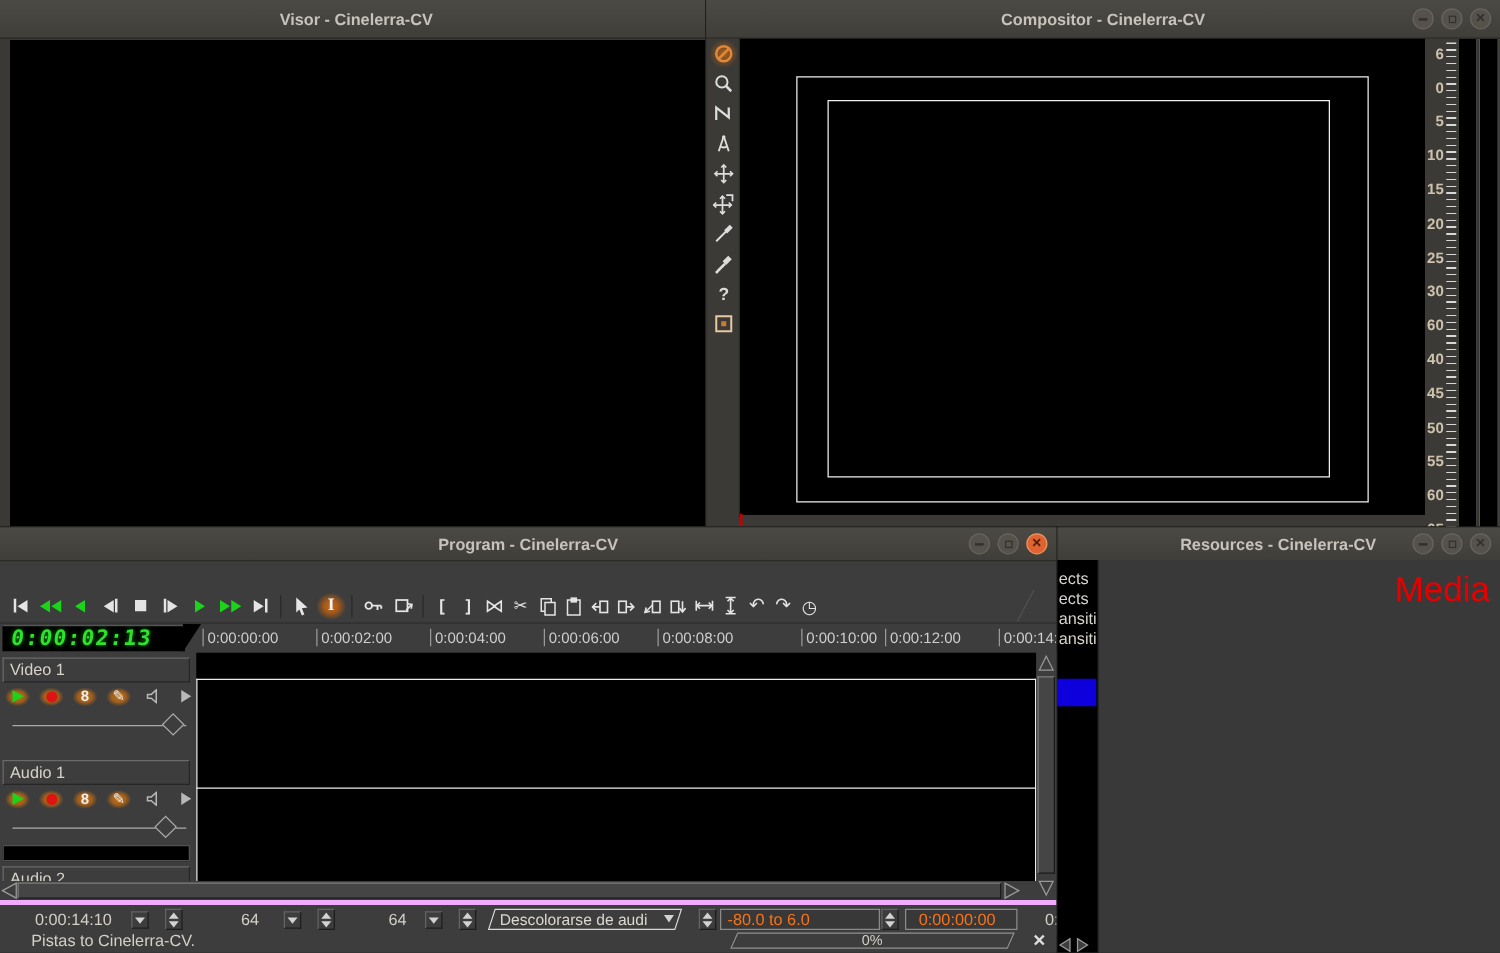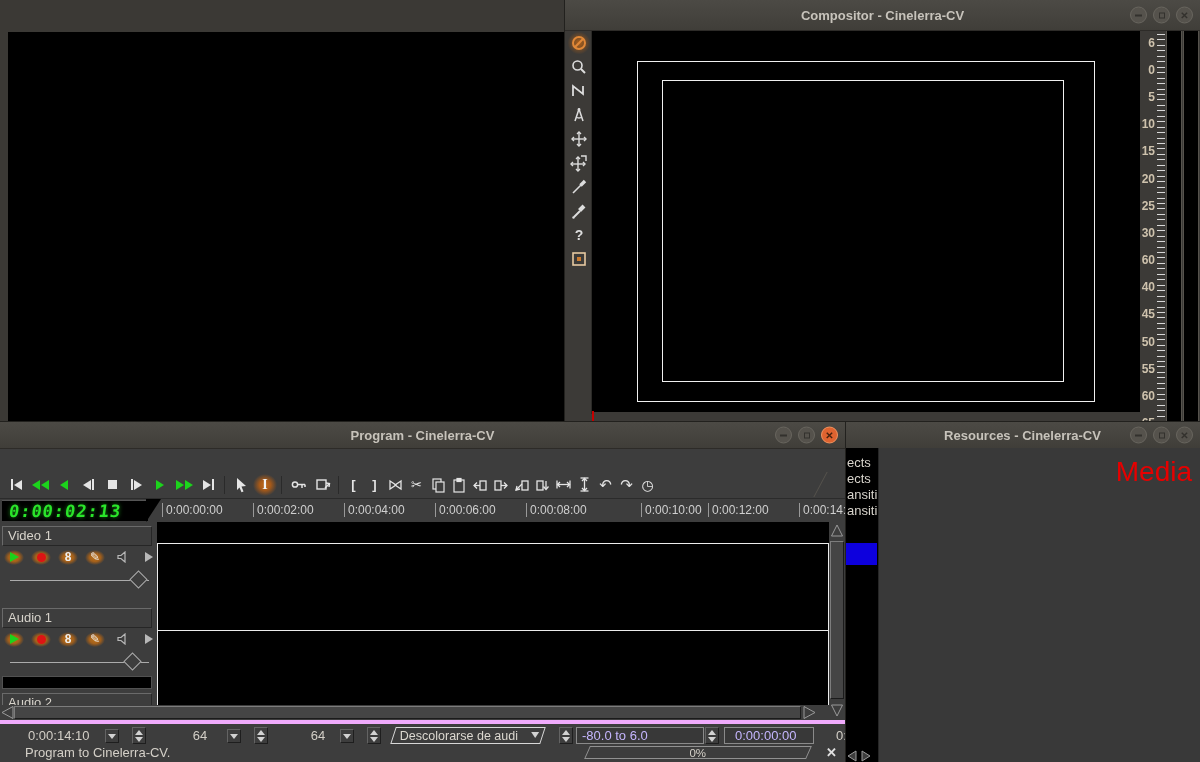--- a/index.html
+++ b/index.html
@@ -84,41 +84,44 @@
   .zb-text{position:absolute;top:4px;white-space:nowrap;}
   .tumbler{position:absolute;width:14px;height:14px;background:#3d3d3d;border-top:1px solid #636363;border-left:1px solid #636363;
     border-bottom:1px solid #1e1e1e;border-right:1px solid #1e1e1e;box-sizing:border-box;
     display:flex;align-items:center;justify-content:center;}
   .tumbler i{width:0;height:0;border-left:4px solid transparent;border-right:4px solid transparent;border-top:5px solid #d2d2d2;}
   .spinner{position:absolute;width:14px;height:17px;display:flex;flex-direction:column;align-items:center;justify-content:center;gap:2px;
     background:#3d3d3d;border-top:1px solid #636363;border-left:1px solid #636363;border-bottom:1px solid #1e1e1e;border-right:1px solid #1e1e1e;box-sizing:border-box;}
   .spinner .up{width:0;height:0;border-left:4px solid transparent;border-right:4px solid transparent;border-bottom:5px solid #d2d2d2;}
   .spinner .dn{width:0;height:0;border-left:4px solid transparent;border-right:4px solid transparent;border-top:5px solid #d2d2d2;}
   .zbox{position:absolute;top:3px;height:17px;background:#383838;border:1px solid #8a8a8a;box-sizing:border-box;
-    font-size:13px;color:#c4b5fd;line-height:15px;padding-left:5px;white-space:nowrap;overflow:hidden;}
+    font-size:13px;color:#f97316;line-height:15px;padding-left:5px;white-space:nowrap;overflow:hidden;}
   .zdrop{position:absolute;left:393px;top:3px;width:150px;height:17px;border:1px solid #d8d8d8;background:#3d3d3d;
     transform:skewX(-18deg);box-sizing:border-box;}
   .zdrop .lbl{position:absolute;left:6px;top:1px;transform:skewX(18deg);font-size:12.5px;color:#dcd8d0;white-space:nowrap;max-width:128px;overflow:hidden;}
   .zdrop .dv{position:absolute;right:3px;top:4px;transform:skewX(18deg);width:0;height:0;
     border-left:4px solid transparent;border-right:4px solid transparent;border-top:6px solid #d2d2d2;}
   .statusbar{position:absolute;left:0;right:0;top:322px;height:18px;background:#3d3d3d;font-size:13px;color:#d4d0c8;}
   .progress{position:absolute;left:587px;top:2px;width:222px;height:13px;border:1px solid #919191;background:#3d3d3d;
     transform:skewX(-24deg);box-sizing:border-box;}
   .progress span{position:absolute;left:0;right:0;top:0;text-align:center;transform:skewX(24deg);font-size:11.5px;color:#d4d0c8;}
   
   .res-col{position:absolute;left:0;top:26px;width:33px;bottom:0;background:#000000;border-right:1px solid #262626;overflow:hidden;}
   .res-col .frag{position:absolute;left:2px;font-size:13px;color:#d8d4cc;white-space:nowrap;}
   .res-sel{position:absolute;left:0;top:95px;width:32px;height:22px;background:#0d00dd;}
   .res-main{position:absolute;left:34px;top:26px;right:0;bottom:0;background:#393939;}
   .res-head{position:absolute;right:8px;top:8px;font-size:28px;color:#e60000;}
 </style>
 </head>
 <body>
 
 <div class="win" id="win-viewer" style="left:0;top:0;width:570px;height:425px;background:#3b3935;z-index:1;">
+  <div class="titlebar tall">
+    <span>Visor - Cinelerra-CV</span>
+  </div>
   <div class="canvas-black" style="left:8px;top:32px;width:560px;height:389px;"></div>
 </div>
 
 <div class="win" id="win-compositor" style="left:565px;top:0;width:635px;height:425px;background:#3c3a37;z-index:2;">
   <div class="titlebar tall">
     <span>Compositor - Cinelerra-CV</span>
     <div class="winbtns">
       <div class="wbtn">
           <span class="bar"></span>
         </div>
@@ -579,19 +582,19 @@
     <div class="spinner" style="left:705px;top:3px;">
         <i class="up"></i>
         <i class="dn"></i>
       </div>
 
     <div class="zbox" style="left:724px;width:90px;padding-left:10px;">0:00:00:00</div>
     <span class="zb-text" style="left:836px;">0:0</span>
   </div>
 
   <div class="statusbar">
-    <span style="position:absolute;left:25px;top:1px;">Program to Cinelerra-CV.</span>
+    <span style="position:absolute;left:25px;top:1px;">Pistas to Cinelerra-CV.</span>
     <div class="progress">
       <span>0%</span>
     </div>
     <span style="position:absolute;left:826px;top:1px;font-weight:bold;color:#e0e0e0;">✕</span>
   </div>
 </div>
 
 </body></html>

